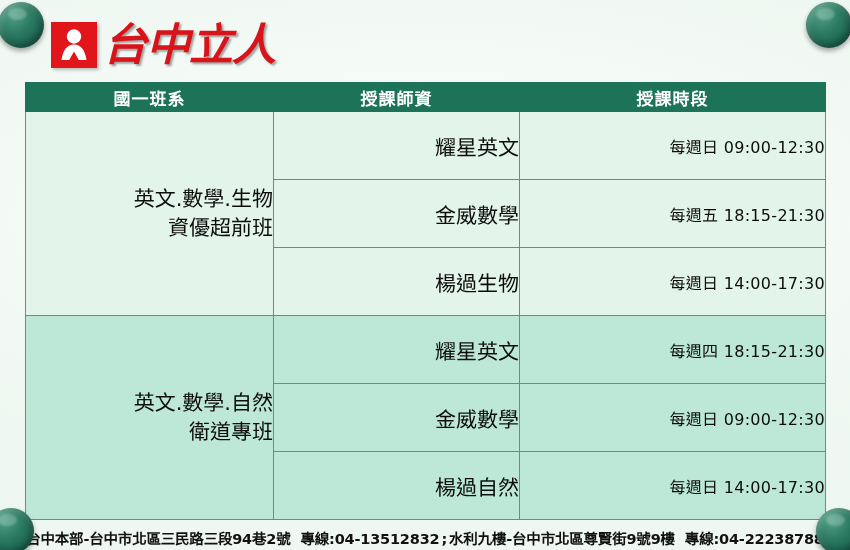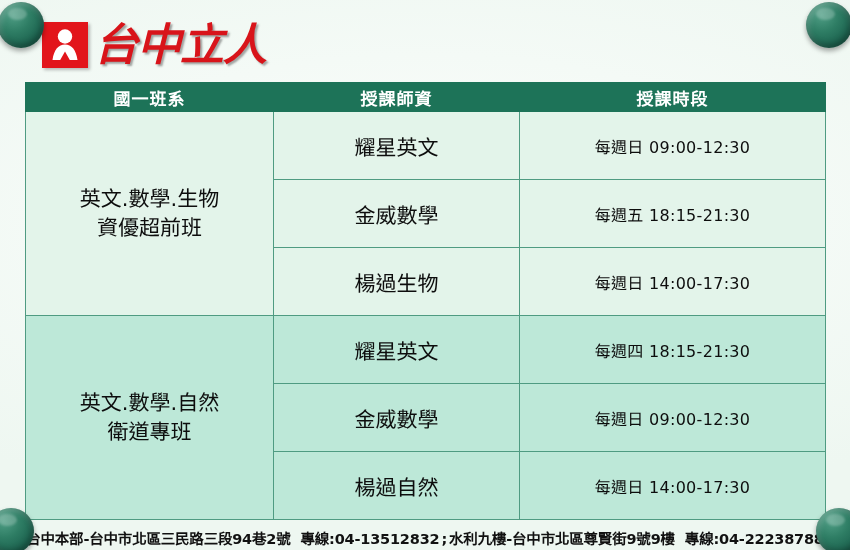--- a/index.html
+++ b/index.html
@@ -56,21 +56,21 @@
   
   .header {
     position: absolute;
     left: 0; top: 0;
     width: 850px;
     height: 82px;
   }
 
   .brand {
     position: absolute;
-    left: 42px;
+    left: 51px;
     top: 22px;
     display: flex;
     align-items: center;
     gap: 6px;
   }
   .brand-mark {
     width: 46px;
     height: 46px;
     background: #e2151b;
     position: relative;
@@ -133,21 +133,21 @@
     font-weight: bold;
     height: 28px;
     letter-spacing: 1px;
     border: 1px solid #1d7358;
     padding: 0;
   }
 
   .sched td {
     border: 1px solid #4f9b82;
     padding: 0;
-    text-align: center;
+    text-align: right;
     color: #0d0d0d;
     height: 67px;
   }
 
   .grp-a td { background: #e3f4ea; }
   .grp-b td { background: #bde8d8; }
 
   .cls-name {
     font-size: 21px;
     font-weight: normal;

